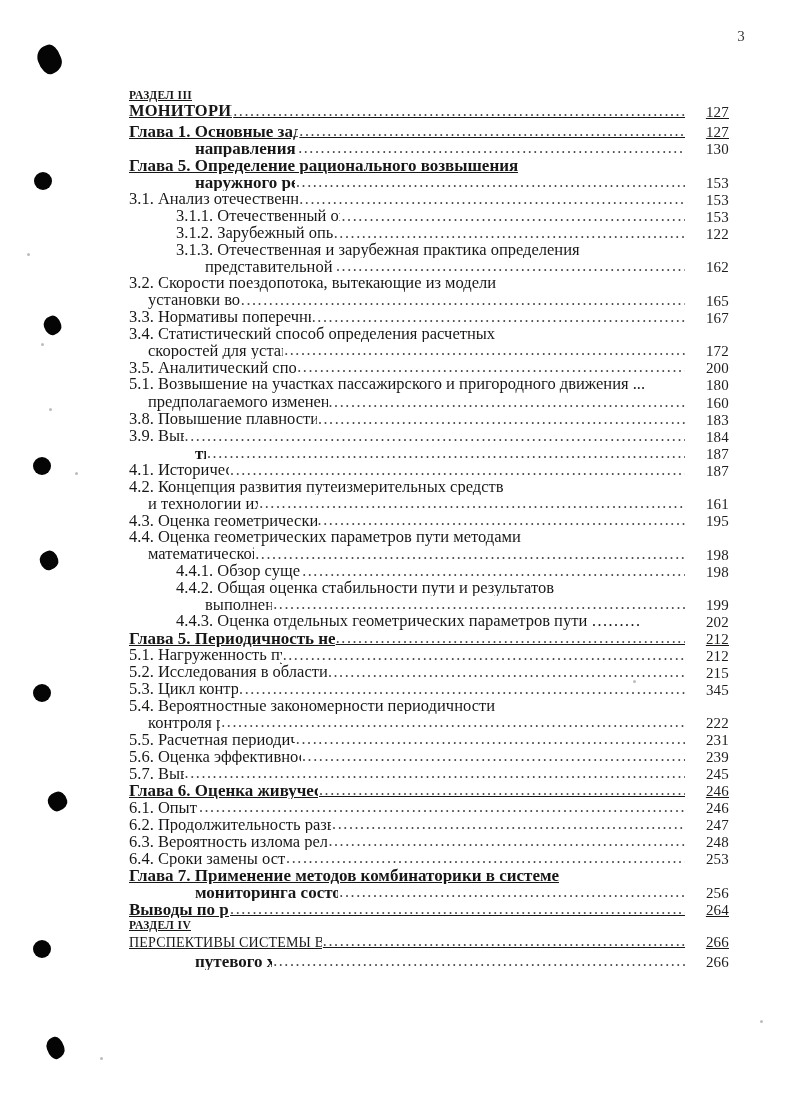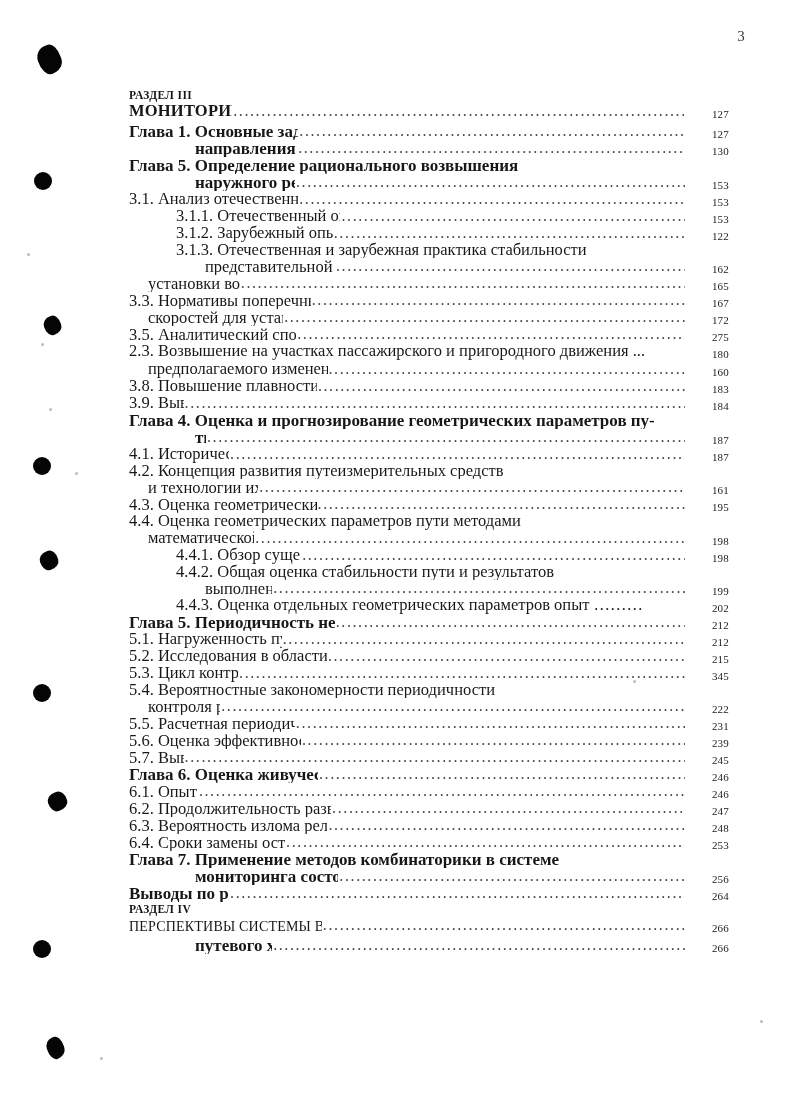--- a/index.html
+++ b/index.html
@@ -71,21 +71,21 @@
     min-width: 6px;
     overflow: hidden;
     white-space: nowrap;
     letter-spacing: 1.6px;
     color: #4a4a4a;
     padding: 0 2px 1px 1px;
   }
   .row .pg {
     flex: 0 0 44px;
     text-align: right;
-    font-size: 11px;
+    font-size: 15px;
     color: #232323;
     letter-spacing: .2px;
   }
   .row .pg.blank { color: transparent; }
 
   
   .sect-small {
     font-size: 11.5px;
     font-weight: bold;
     letter-spacing: .4px;
@@ -110,21 +110,21 @@
   .item .txt {
     font-size: 16.5px;
     font-weight: normal;
   }
   .concl .txt {
     font-size: 17px;
     font-weight: bold;
   }
 
   
-  .lvl0  { padding-left: 0px; }
+  .lvl0  { padding-left: 0px; text-decoration: underline; }
   .lvl1  { padding-left: 0px; }
   .lvl1c { padding-left: 19px; }
   .lvl2  { padding-left: 47px; }
   .lvl2c { padding-left: 76px; }
   .chapc { padding-left: 66px; }
 
   .rowgap { height: 3px; }
 
   
   #page { filter: contrast(1.04); }
@@ -177,51 +177,61 @@
         <span class="txt">3.1.1. Отечественный опыт оптимизации возвышения</span>
         <span class="lead">............................................................................................................................................</span>
         <span class="pg">153</span>
       </div>
       <div class="row item lvl2">
         <span class="txt">3.1.2. Зарубежный опыт определения  возвышения</span>
         <span class="lead">............................................................................................................................................</span>
         <span class="pg">122</span>
       </div>
       <div class="row item lvl2">
-        <span class="txt">3.1.3. Отечественная и зарубежная практика стабильности</span>
+        <span class="txt">3.1.3. Отечественная и зарубежная практика определения</span>
         <span class="lead"></span>
         <span class="pg blank"></span>
       </div>
       <div class="row item lvl2c">
         <span class="txt">представительной скорости поездопотока</span>
         <span class="lead">............................................................................................................................................</span>
         <span class="pg">162</span>
       </div>
+      <div class="row item lvl1">
+        <span class="txt">3.2. Скорости поездопотока, вытекающие из модели</span>
+        <span class="lead"></span>
+        <span class="pg blank"></span>
+      </div>
       <div class="row item lvl1c">
         <span class="txt">установки возвышения</span>
         <span class="lead">............................................................................................................................................</span>
         <span class="pg">165</span>
       </div>
       <div class="row item lvl1">
         <span class="txt">3.3. Нормативы поперечных непогашенных ускорений</span>
         <span class="lead">............................................................................................................................................</span>
         <span class="pg">167</span>
       </div>
+      <div class="row item lvl1">
+        <span class="txt">3.4. Статистический способ определения расчетных</span>
+        <span class="lead"></span>
+        <span class="pg blank"></span>
+      </div>
       <div class="row item lvl1c">
         <span class="txt">скоростей для установки возвышения</span>
         <span class="lead">............................................................................................................................................</span>
         <span class="pg">172</span>
       </div>
       <div class="row item lvl1">
         <span class="txt">3.5. Аналитический способ расчета возвышения</span>
         <span class="lead">............................................................................................................................................</span>
-        <span class="pg">275</span>
-      </div>
-      <div class="row item lvl1">
-        <span class="txt">2.3. Возвышение на участках пассажирского и пригородного движения ...</span>
+        <span class="pg">200</span>
+      </div>
+      <div class="row item lvl1">
+        <span class="txt">5.1. Возвышение на участках пассажирского и пригородного движения ...</span>
         <span class="lead"></span>
         <span class="pg">180</span>
       </div>
       <div class="row item lvl1">
         <span class="lead"></span>
         <span class="pg blank"></span>
       </div>
       <div class="row item lvl1c">
         <span class="txt">предполагаемого изменения режимов движения поездов</span>
         <span class="lead">............................................................................................................................................</span>
@@ -229,25 +239,20 @@
       </div>
       <div class="row item lvl1">
         <span class="txt">3.8. Повышение плавности движения при входе в кривые</span>
         <span class="lead">............................................................................................................................................</span>
         <span class="pg">183</span>
       </div>
       <div class="row item lvl1">
         <span class="txt">3.9. Выводы</span>
         <span class="lead">............................................................................................................................................</span>
         <span class="pg">184</span>
-      </div>
-      <div class="row chapter lvl0">
-        <span class="txt">Глава 4. Оценка и прогнозирование геометрических параметров пу-</span>
-        <span class="lead"></span>
-        <span class="pg blank"></span>
       </div>
       <div class="row chapter chapc">
         <span class="txt">ти</span>
         <span class="lead">............................................................................................................................................</span>
         <span class="pg">187</span>
       </div>
       <div class="row item lvl1">
         <span class="txt">4.1. Исторический обзор</span>
         <span class="lead">............................................................................................................................................</span>
         <span class="pg">187</span>
@@ -286,21 +291,21 @@
         <span class="txt">4.4.2. Общая оценка стабильности пути и результатов</span>
         <span class="lead"></span>
         <span class="pg blank"></span>
       </div>
       <div class="row item lvl2c">
         <span class="txt">выполнения работ</span>
         <span class="lead">............................................................................................................................................</span>
         <span class="pg">199</span>
       </div>
       <div class="row item lvl2">
-        <span class="txt">4.4.3. Оценка отдельных геометрических параметров   опыт ………</span>
+        <span class="txt">4.4.3. Оценка отдельных геометрических параметров   пути ………</span>
         <span class="lead"></span>
         <span class="pg">202</span>
       </div>
       <div class="row chapter lvl0">
         <span class="txt">Глава 5. Периодичность неразрушающего контроля рельсов</span>
         <span class="lead">............................................................................................................................................</span>
         <span class="pg">212</span>
       </div>
       <div class="row item lvl1">
         <span class="txt">5.1. Нагруженность пути и отказы рельсов</span>

